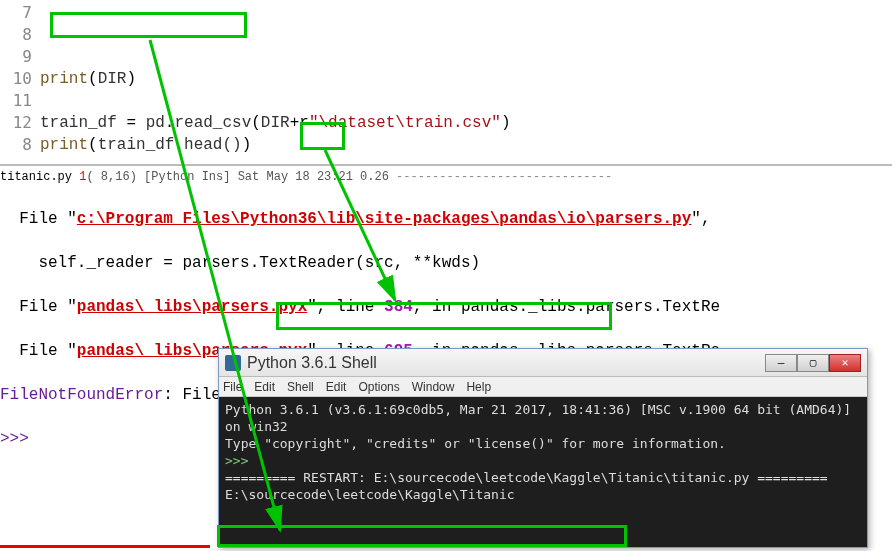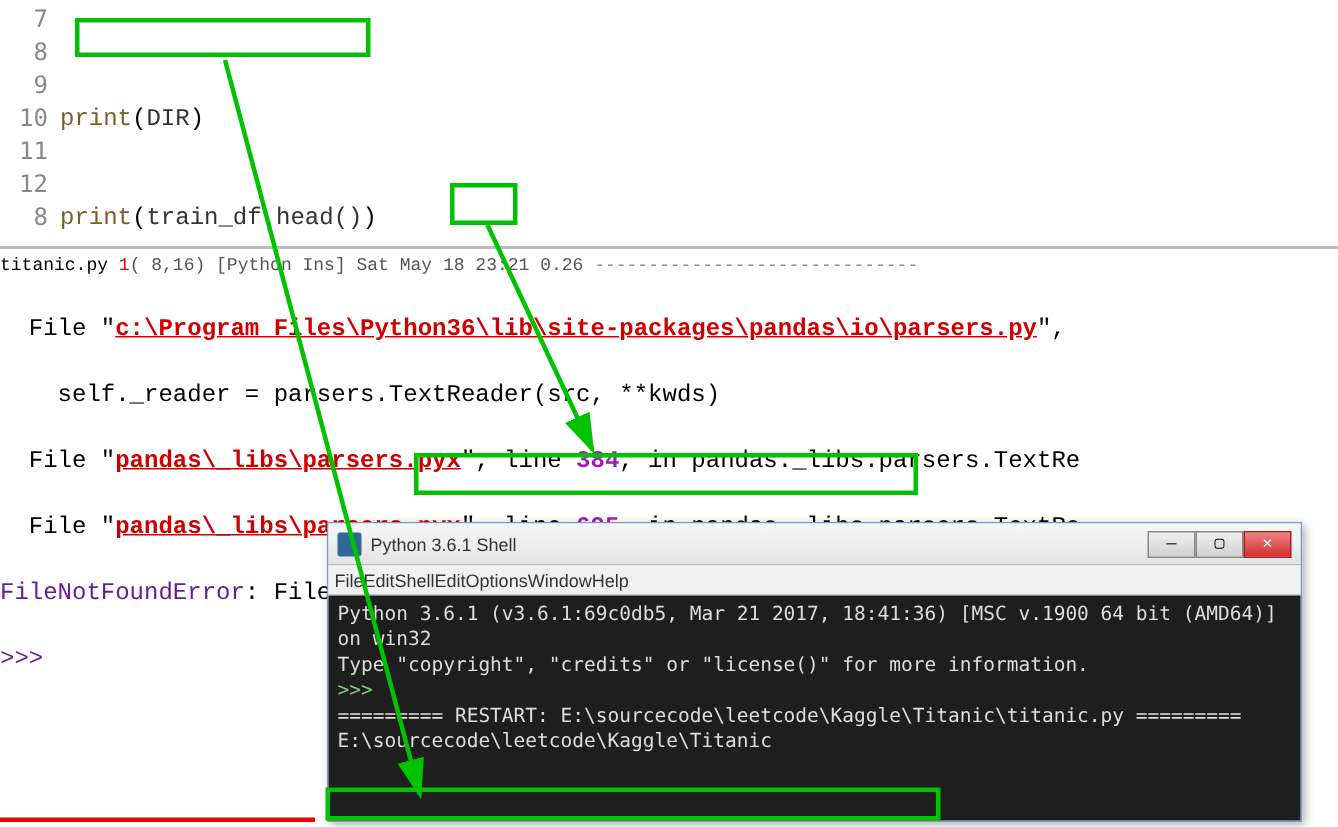--- a/index.html
+++ b/index.html
@@ -110,21 +110,21 @@
   .shell-title-icon {
     width: 16px; height: 16px;
     background: #306998;
     margin-right: 6px;
     display: inline-block;
     border-radius: 2px;
   }
   .shell-title {
     flex: 1;
     font-family: "Segoe UI", Tahoma, sans-serif;
-    font-size: 12px;
+    font-size: 16px;
     color: #333;
   }
   .win-btns { display: flex; gap: 0; }
   .win-btn {
     width: 32px; height: 18px;
     border: 1px solid #888;
     font-size: 11px;
     text-align: center;
     line-height: 16px;
     background: linear-gradient(#f0f0f0,#d0d0d0);
@@ -133,20 +133,21 @@
   .win-btn.close { background: linear-gradient(#f08080,#d03030); color:#fff; border-color:#a02020;}
   .shell-menubar {
     height: 20px;
     background: #f0f0f0;
     border-bottom: 1px solid #ccc;
     display: flex;
     align-items: center;
     font-family: "Segoe UI", Tahoma, sans-serif;
     font-size: 12px;
     padding-left: 4px;
+    gap: 12px;
   }
   .shell-menu-item { color: #333; cursor: pointer; }
   .shell-body {
     background: #1e1e1e;
     color: #e0e0e0;
     font-family: Consolas, monospace;
     font-size: 13px;
     line-height: 17px;
     padding: 4px 6px;
     height: calc(100% - 48px);
@@ -186,20 +187,21 @@
   <div class="line">
     <span class="gutter">10</span>
     <span class="code"><span class="c-print">print</span><span>(</span><span class="c-var">DIR</span><span>)</span></span>
   </div>
   <div class="line">
     <span class="gutter">11</span>
     <span class="code"> </span>
   </div>
   <div class="line">
     <span class="gutter">12</span>
+    <span class="code"><span class="c-var">train_df</span><span> = </span><span class="c-mod">pd</span><span>.</span><span class="c-func">read_csv</span><span>(</span><span class="c-var">DIR</span><span>+</span><span>r</span><span class="c-str">"\dataset\train.csv"</span><span>)</span></span>
   </div>
   <div class="line">
     <span class="gutter">8</span>
     <span class="code"><span class="c-print">print</span><span>(</span><span class="c-var">train_df.head()</span><span>)</span></span>
   </div>
 </div>
 
 <div class="divider"></div>
 
 <div class="status-line"><span class="fname">titanic.py</span> <span class="red">1</span><span>( 8,16)</span> <span>[Python Ins]</span> <span>Sat May 18 23:21 0.26</span><span class="rest"> ------------------------------</span></div>

